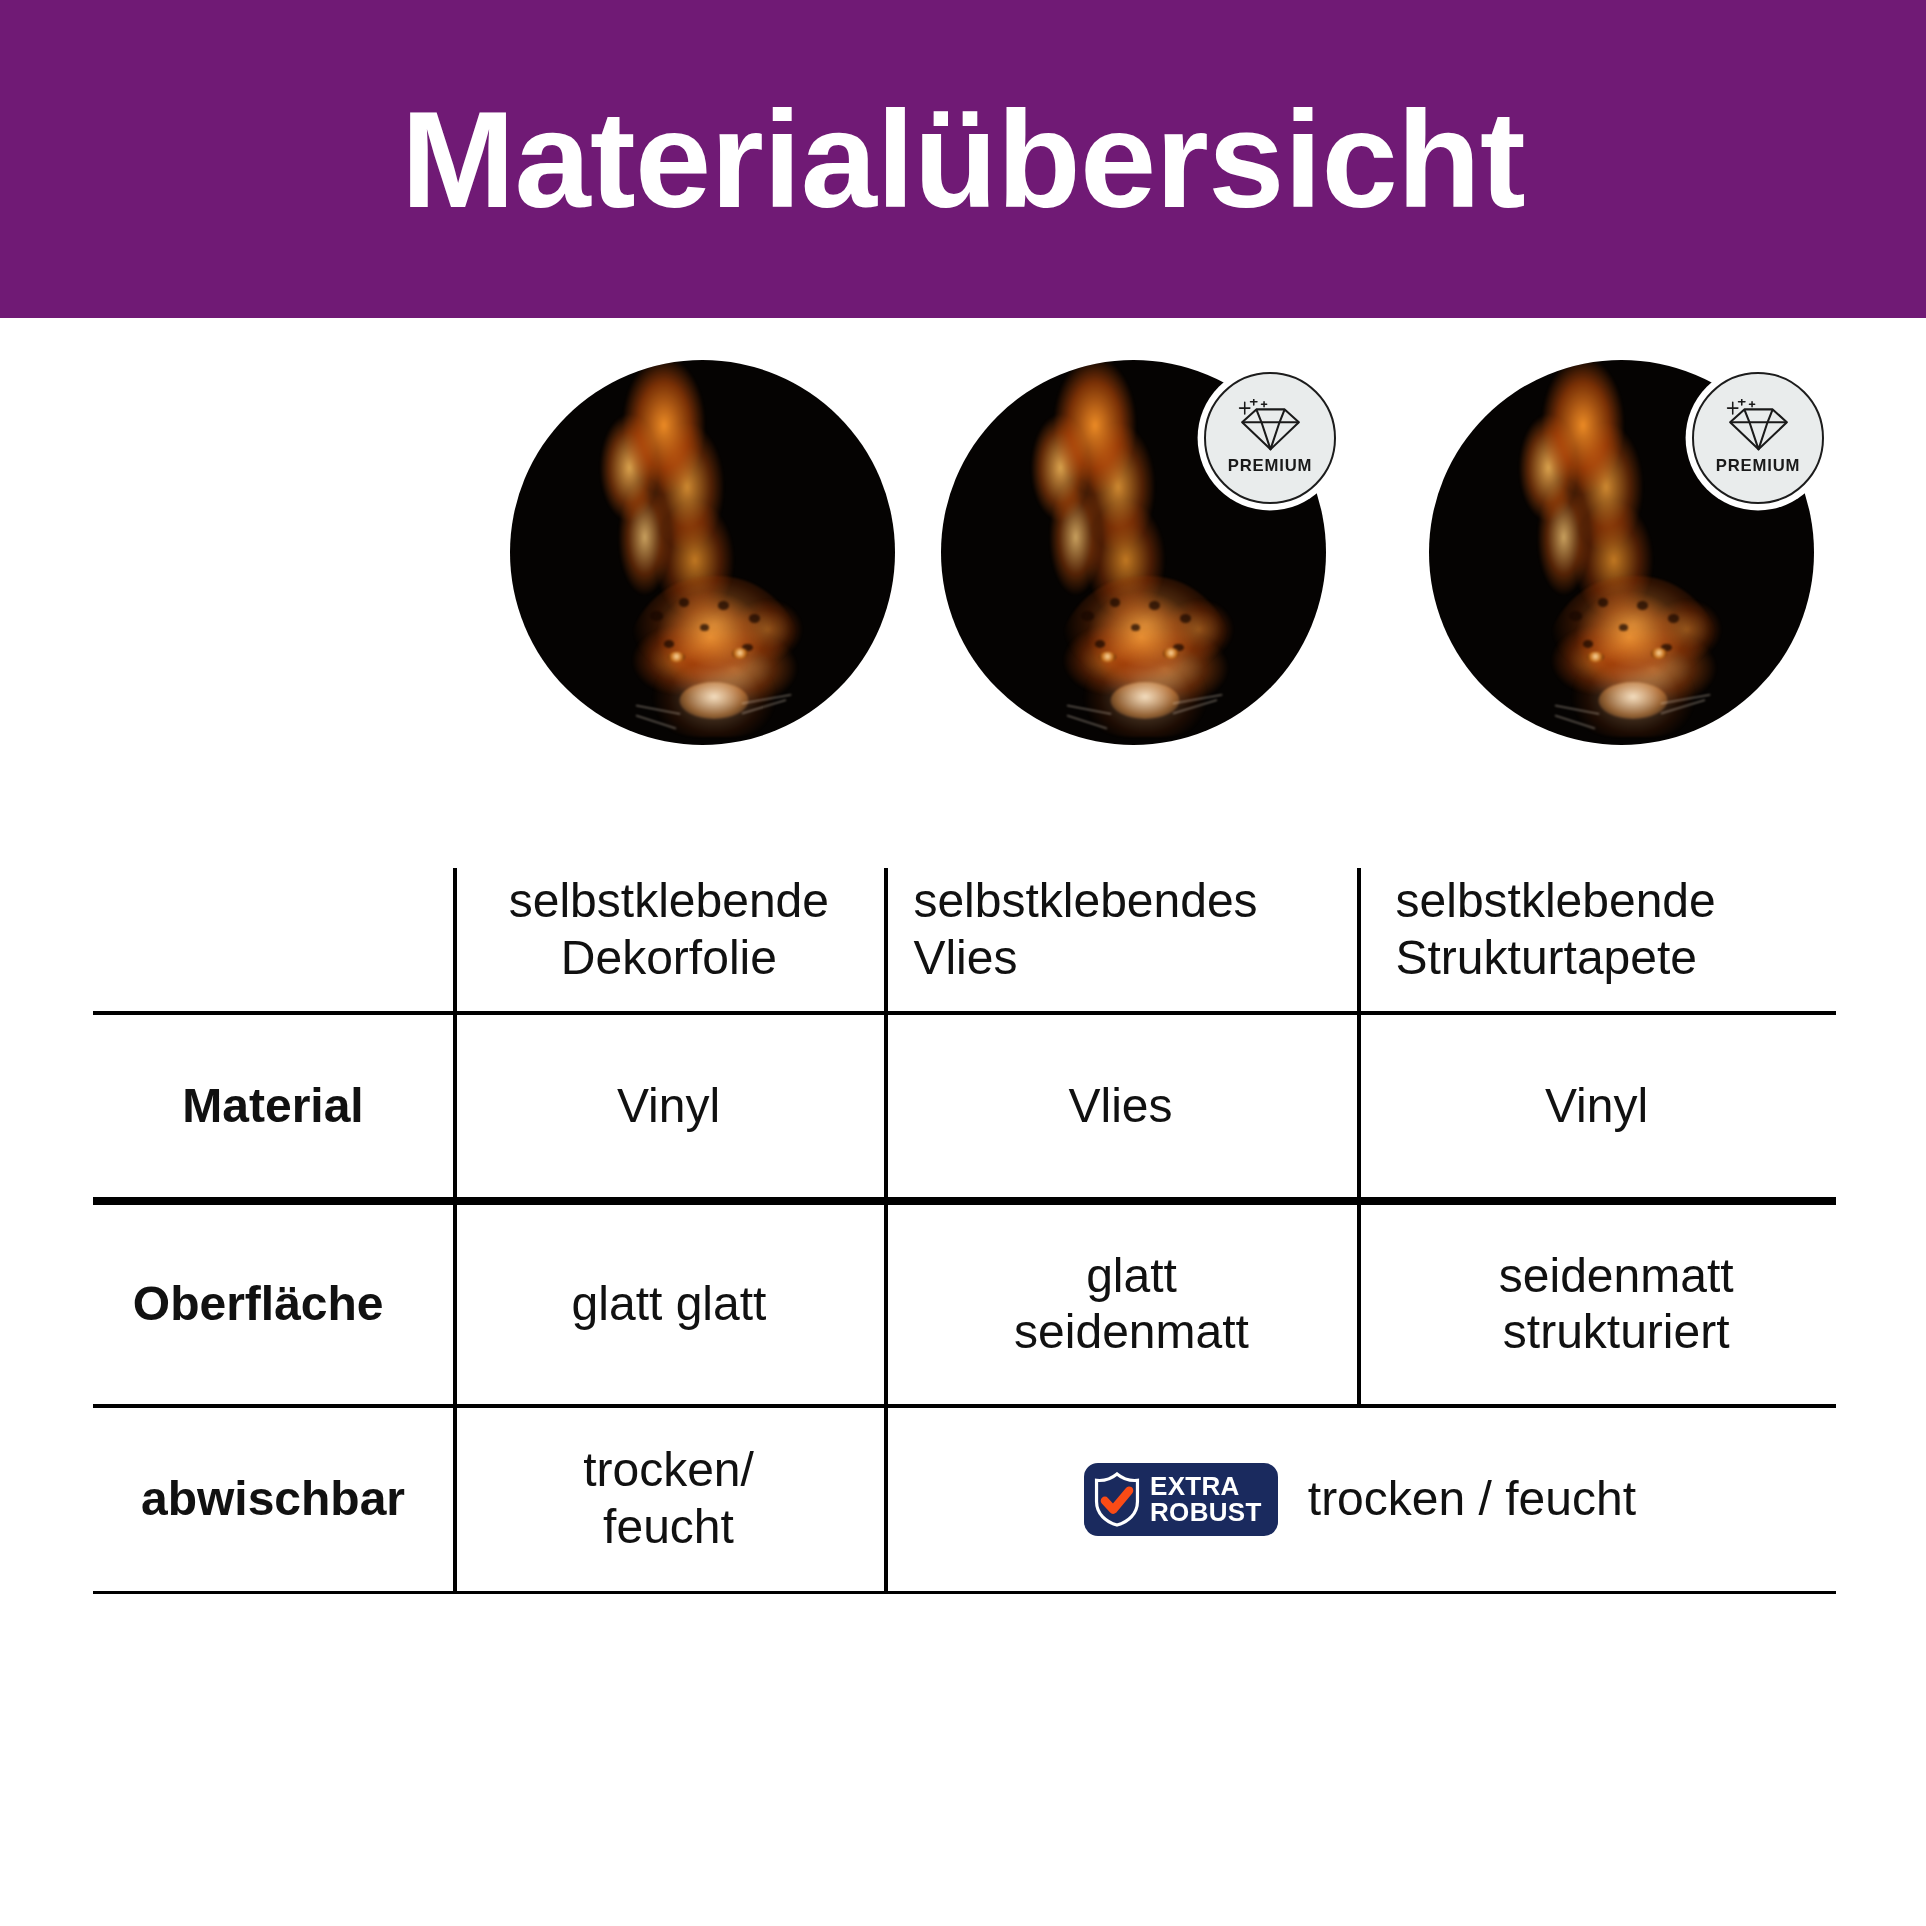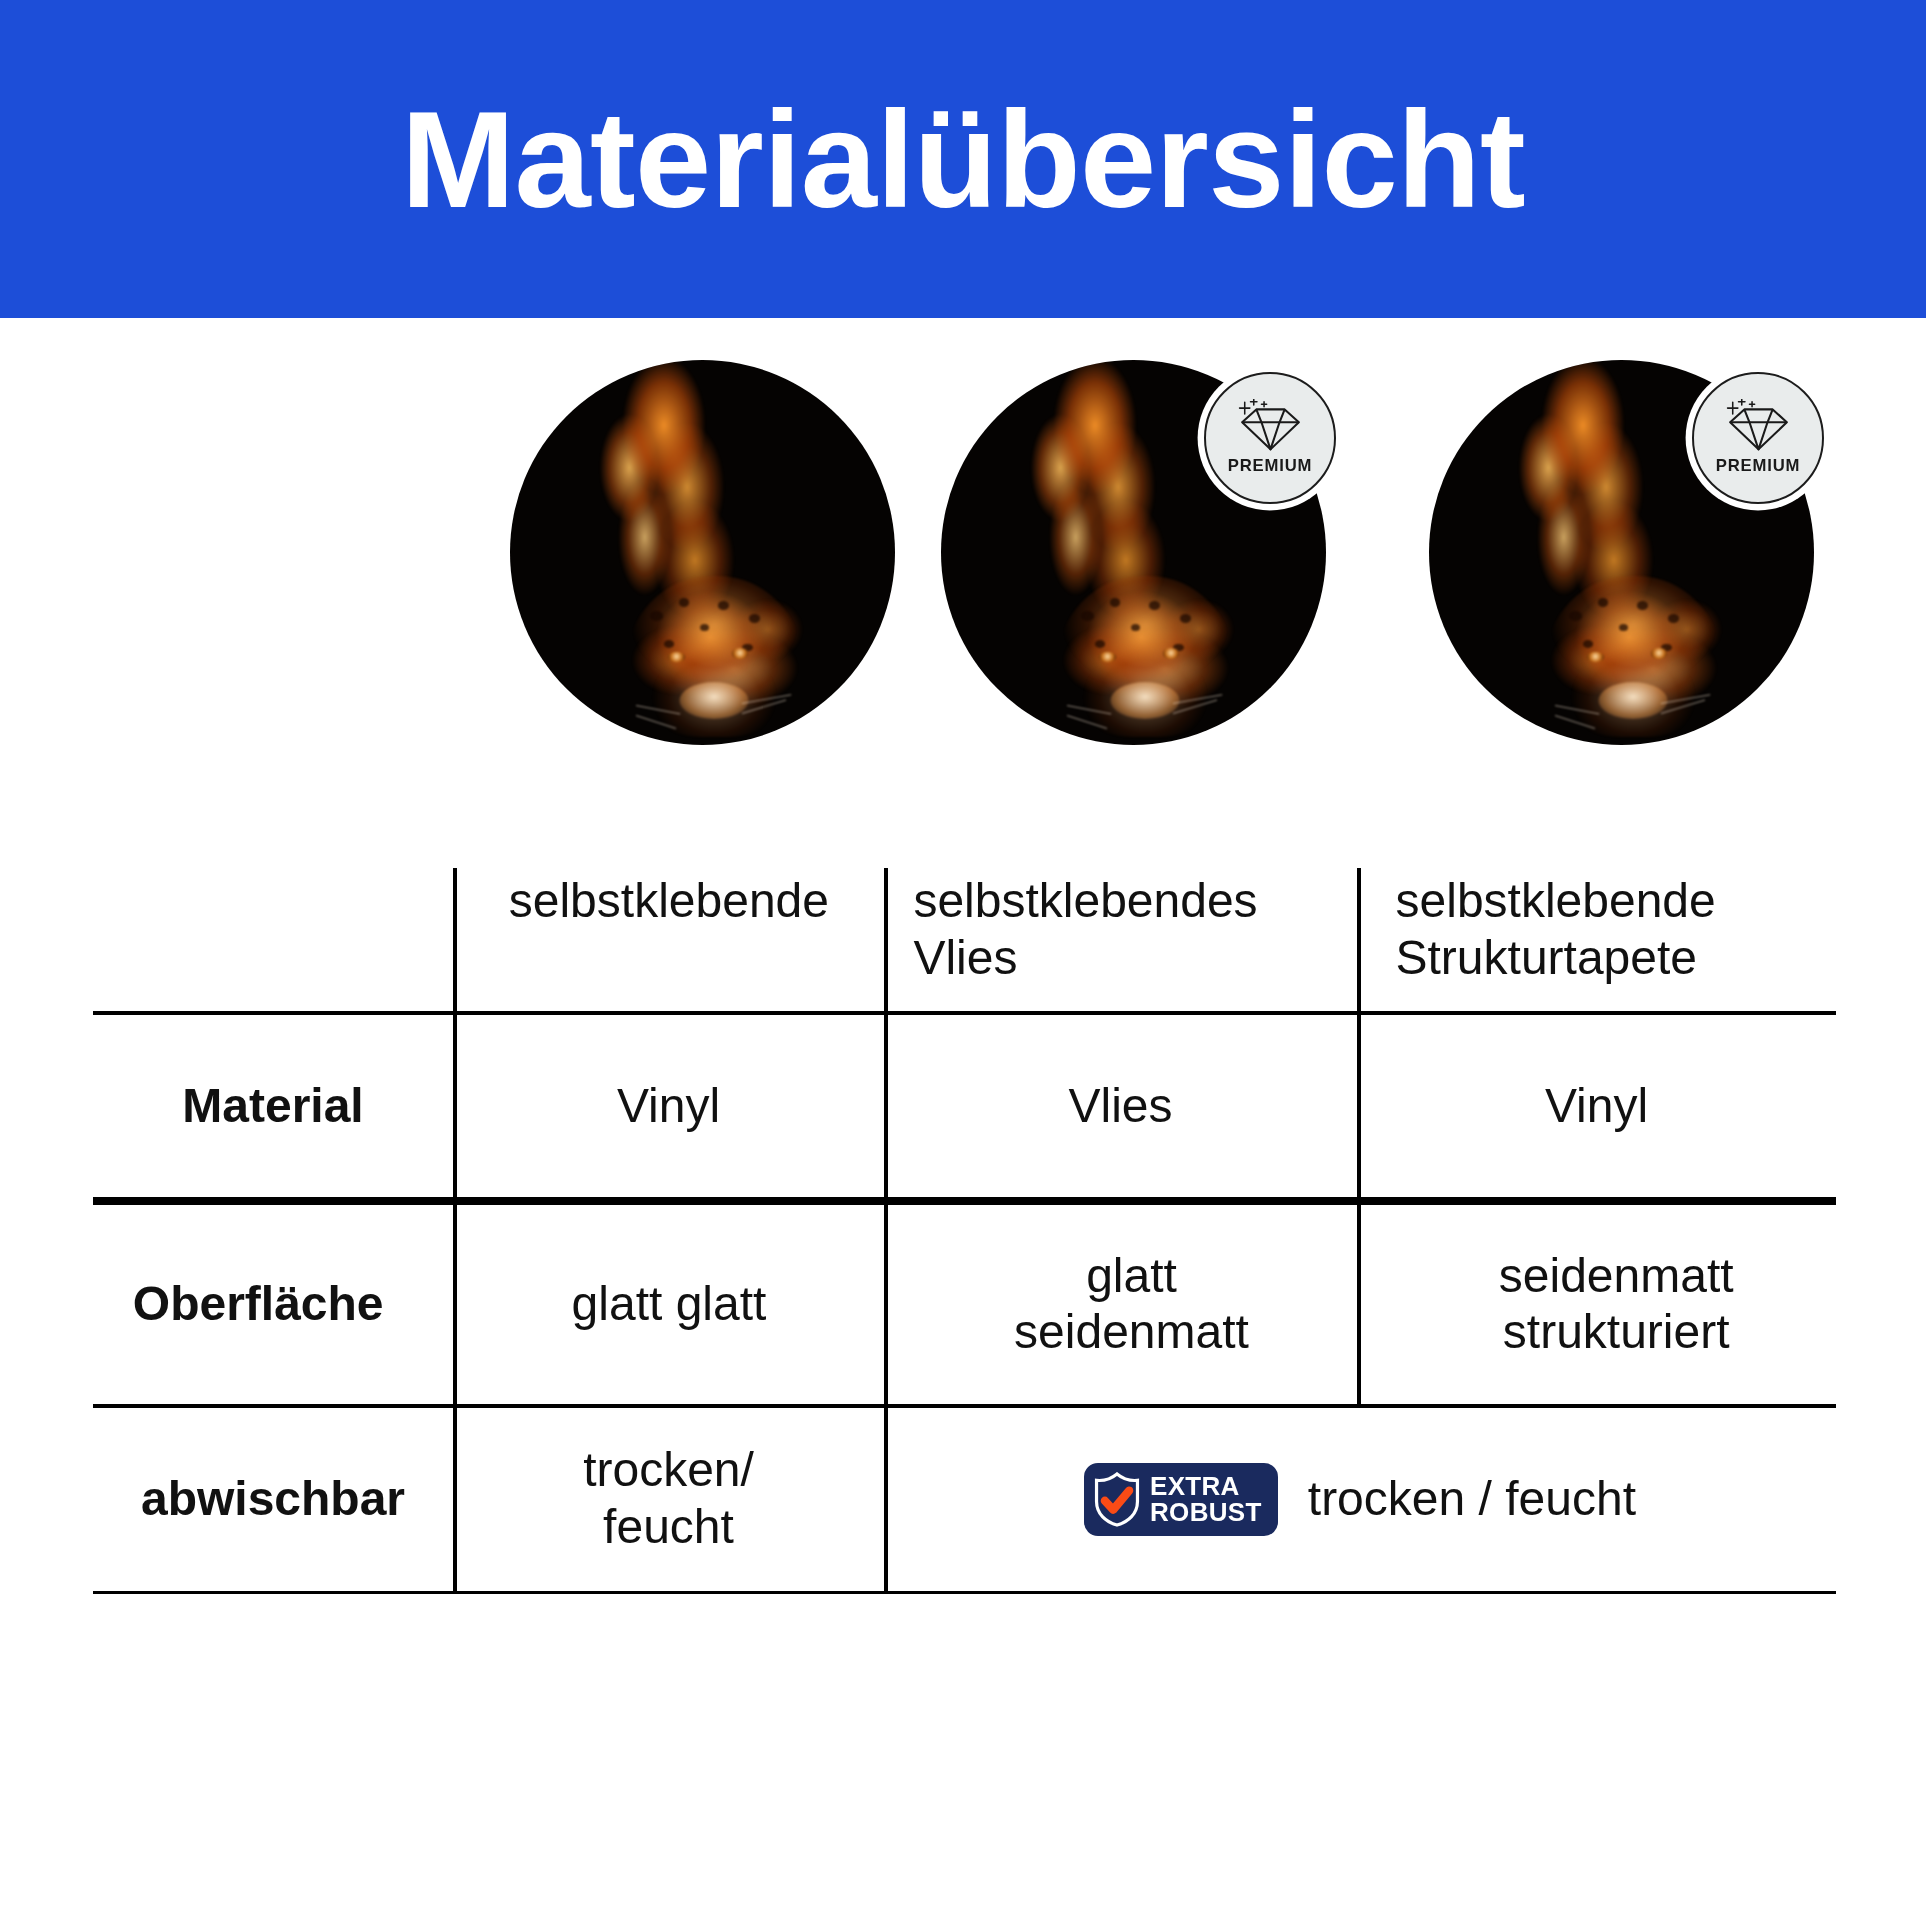--- a/index.html
+++ b/index.html
@@ -15,21 +15,21 @@
     position: relative;
   }
 
   
   .header-band {
     position: absolute;
     left: 0;
     top: 0;
     width: 1926px;
     height: 318px;
-    background: #1d4ed8;
+    background: #701a75;
     display: flex;
     align-items: center;
     justify-content: center;
   }
   .header-title {
     color: #ffffff;
     font-family: "Liberation Sans", sans-serif;
     font-weight: bold;
     font-size: 137px;
     line-height: 1;
@@ -334,20 +334,21 @@
 <div class="spec-table">
 
   <div class="row row-head">
     <div class="vline" style="left:360px;"></div>
     <div class="vline" style="left:791px;"></div>
     <div class="vline" style="left:1264px;"></div>
     <div class="cell c0"></div>
     <div class="cell c1">
       <div class="two-line">
         <div>selbstklebende</div>
+        <div>Dekorfolie</div>
       </div>
     </div>
     <div class="cell c2" style="justify-content:flex-start;">
       <div class="two-line" style="text-align:left;">
         <div>selbstklebendes</div>
         <div>Vlies</div>
       </div>
     </div>
     <div class="cell c3" style="justify-content:flex-start;">
       <div class="two-line" style="text-align:left;">

